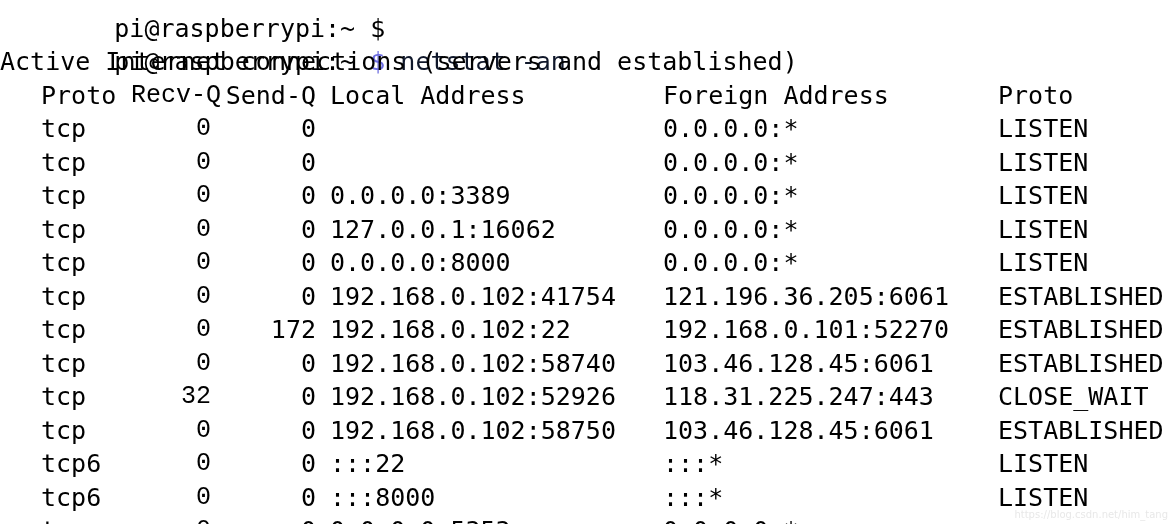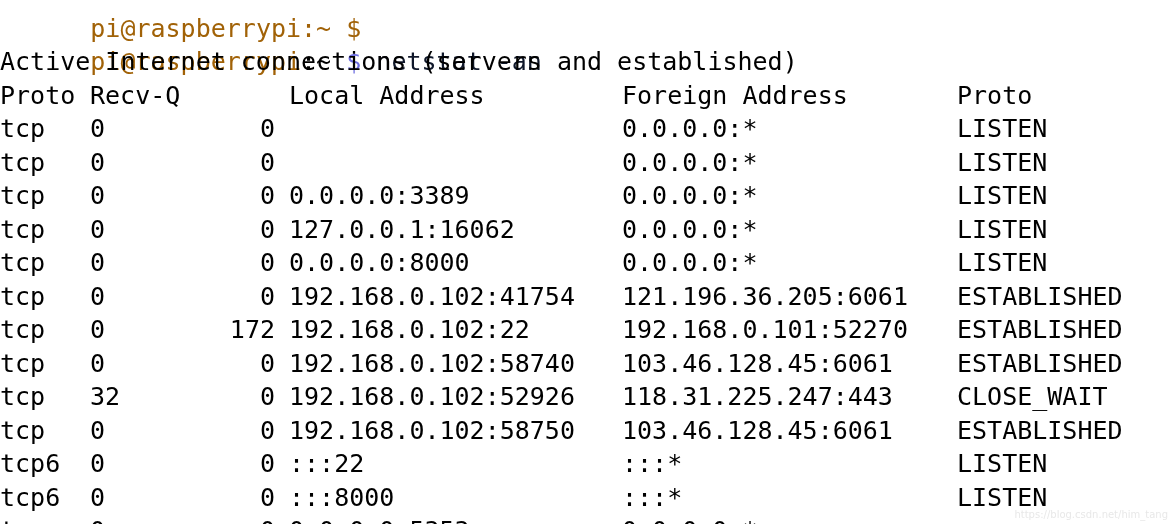--- a/index.html
+++ b/index.html
@@ -40,34 +40,35 @@
   }
 
   
   .row {
     position: relative;
     height: 33.5px;
     line-height: 33.5px;
     white-space: pre;
     font-size: 25px;
     color: #000000;
+    margin-left: 41px;
   }
   .cell {
     position: absolute;
     top: 0;
     white-space: pre;
   }
   .col-proto   { left: 0px; }
-  .col-recvq   { left: 90px;  width: 80px;  text-align: left; }
+  .col-recvq   { left: 90px;  width: 80px;  text-align: right; font-family: Liberation Mono, monospace; }
   .col-sendq   { left: 183px; width: 92px;  text-align: right; }
   .col-local   { left: 289px; text-align: right; }
   .col-foreign { left: 622px; }
   .col-state   { left: 957px; }
 
-  .prompt-user { color: #a16207; }
+  .prompt-user { color: #000000; margin-left: 24px; }
   .prompt-path { color: #000000; }
   .prompt-sigil { color: #6c6ce0; }
   .prompt-cmd  { color: #0f172a; }
 
   
   #watermark {
     position: absolute;
     right: 6px;
     bottom: 4px;
     font-family: "DejaVu Sans", "Liberation Sans", sans-serif;
@@ -90,20 +91,21 @@
 
     <div class="line">
       <span class="prompt-user">pi@raspberrypi</span><span class="prompt-path">:~</span><span class="prompt-path"> </span><span class="prompt-sigil">$</span><span class="prompt-cmd"> </span><span class="prompt-cmd">netstat -an</span>
     </div>
 
     <div class="line">Active Internet connections (servers and established)</div>
 
     <div class="row">
       <span class="cell col-proto">Proto</span>
       <span class="cell col-recvq">Recv-Q</span>
+      <span class="cell col-sendq">Send-Q</span>
       <span class="cell col-local">Local Address</span>
       <span class="cell col-foreign">Foreign Address</span>
       <span class="cell col-state">Proto</span>
     </div>
 
     <div id="rows">
         <div class="row"><span class="cell col-proto">tcp</span><span class="cell col-recvq">0</span><span class="cell col-sendq">0</span><span class="cell col-foreign">0.0.0.0:*</span><span class="cell col-state">LISTEN</span></div>
         <div class="row"><span class="cell col-proto">tcp</span><span class="cell col-recvq">0</span><span class="cell col-sendq">0</span><span class="cell col-foreign">0.0.0.0:*</span><span class="cell col-state">LISTEN</span></div>
         <div class="row"><span class="cell col-proto">tcp</span><span class="cell col-recvq">0</span><span class="cell col-sendq">0</span><span class="cell col-local">0.0.0.0:3389</span><span class="cell col-foreign">0.0.0.0:*</span><span class="cell col-state">LISTEN</span></div>
         <div class="row"><span class="cell col-proto">tcp</span><span class="cell col-recvq">0</span><span class="cell col-sendq">0</span><span class="cell col-local">127.0.0.1:16062</span><span class="cell col-foreign">0.0.0.0:*</span><span class="cell col-state">LISTEN</span></div>

